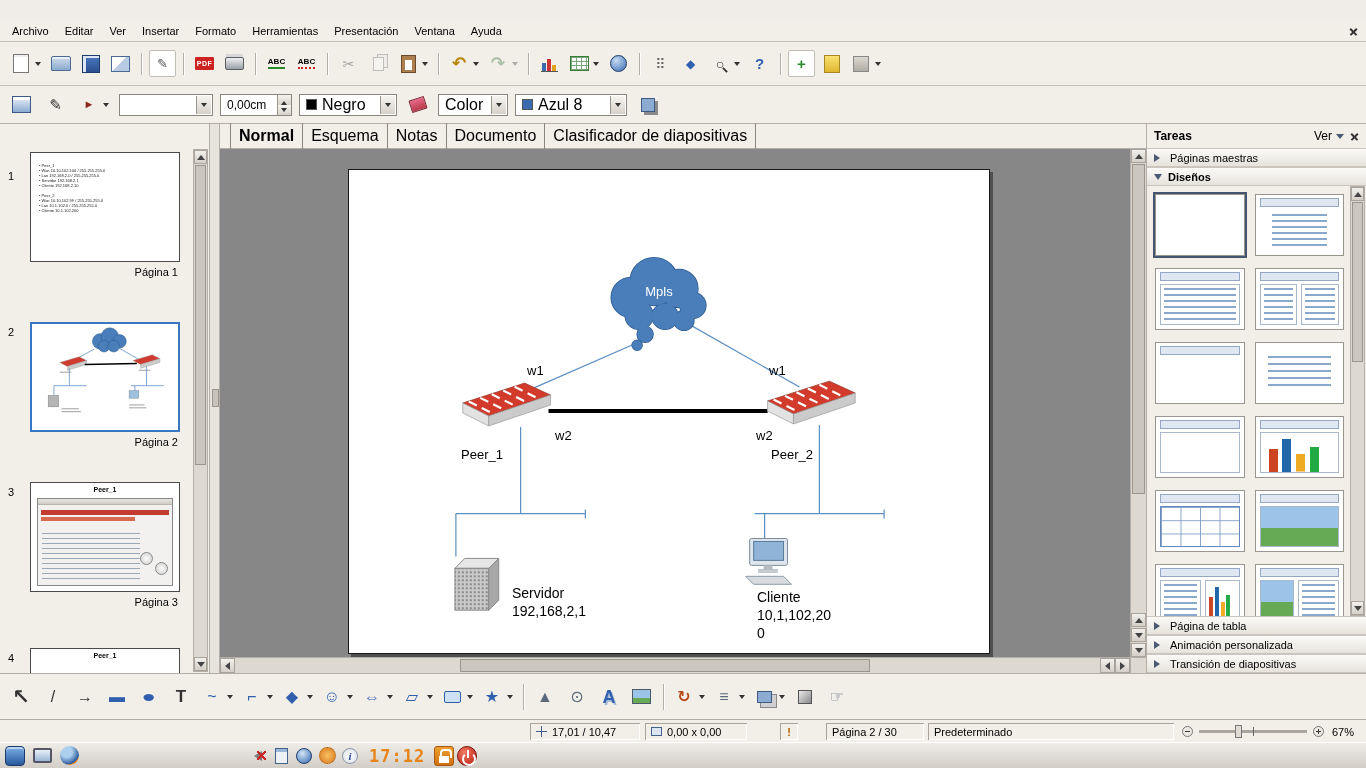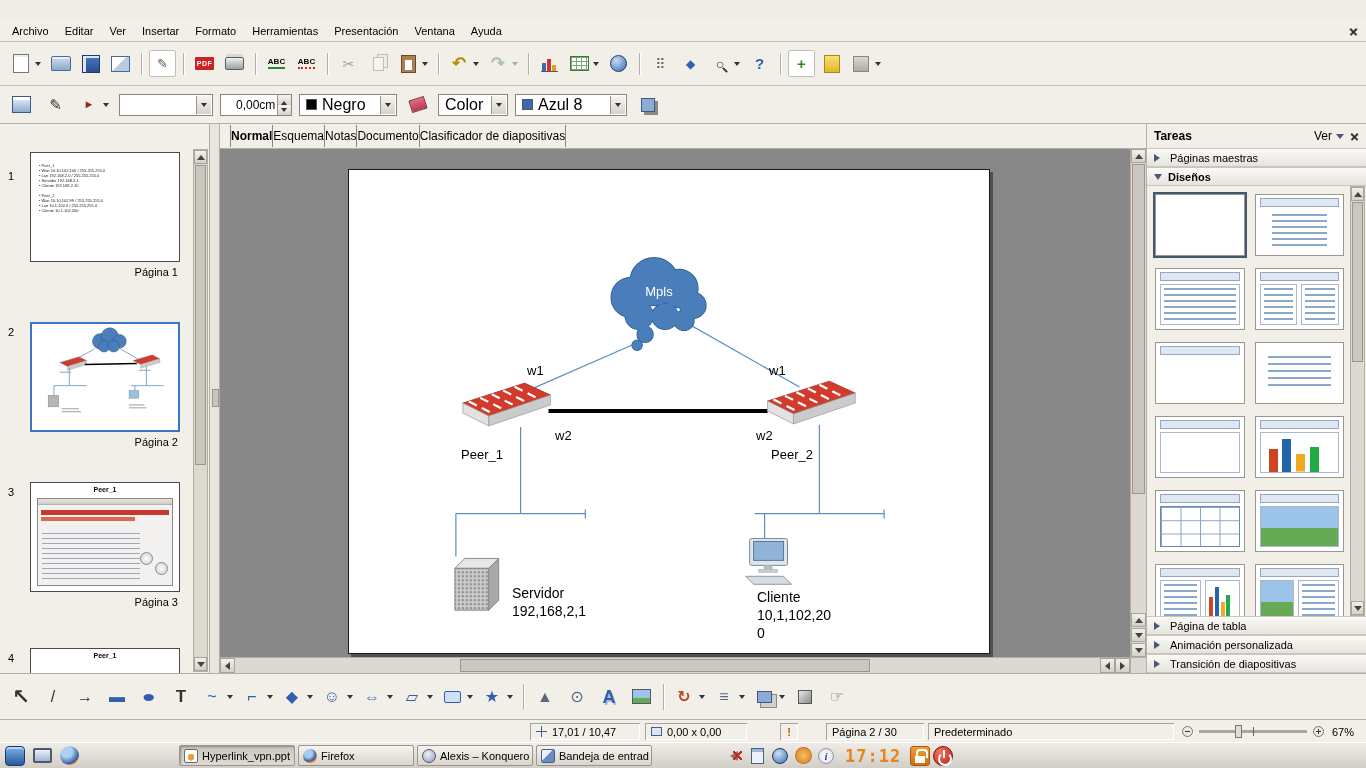--- a/index.html
+++ b/index.html
@@ -59,21 +59,21 @@
 
 .toolbar2{position:absolute;top:86px;left:0;width:100%;height:38px;background:#f2efe9;border-bottom:1px solid #b3afa7;display:flex;align-items:center;gap:7px;padding-left:8px}
 .i-styles::before{content:"";width:17px;height:15px;background:linear-gradient(#eaf1fa,#8cabd2);border:1px solid #3c5a84;box-shadow:inset 0 3px 0 #fff}
 .t2-pen{font-size:15px;color:#333}
 .i-brush .tg{color:#8a2a1a;font-size:11px}
 .combo{height:22px;background:#fff;border:1px solid #8a867e;display:flex;align-items:center;position:relative;padding:0 20px 0 6px;font-size:16px;gap:5px;flex:none}
 .cbtn{position:absolute;right:1px;top:1px;bottom:1px;width:15px;background:linear-gradient(#f6f4f0,#d6d2ca);border-left:1px solid #9a968e;display:flex;align-items:center;justify-content:center}
 .ca{border:3px solid transparent;border-top:4px solid #333;margin-top:4px}
 .swatch{width:11px;height:11px;border:1px solid #555;flex:none}
 .sw-black{background:#000}.sw-blue{background:#3a6ab0}
-.spin{height:22px;width:72px;background:#fff;border:1px solid #8a867e;display:flex;align-items:center;padding-left:15px;justify-content:space-between;flex:none}
+.spin{height:22px;width:72px;background:#fff;border:1px solid #8a867e;display:flex;align-items:center;padding-left:6px;justify-content:space-between;flex:none}
 .spin-btns{width:14px;height:100%;display:flex;flex-direction:column;border-left:1px solid #9a968e}
 .su,.sd{flex:1;background:linear-gradient(#f6f4f0,#d6d2ca);position:relative}
 .su::before{content:"";position:absolute;left:3px;top:3px;border:3px solid transparent;border-bottom:4px solid #333}
 .sd::before{content:"";position:absolute;left:3px;top:3px;border:3px solid transparent;border-top:4px solid #333}
 .i-bucket::before{content:"";width:14px;height:11px;background:linear-gradient(#e86a8a,#b83a4a);border:1px solid #7a2030;transform:rotate(-18deg);border-radius:1px}
 .i-shadow::before{content:"";width:12px;height:12px;background:#8cabd2;border:1px solid #3c5a84;box-shadow:3px 3px 0 #8a8a8a}
 
 .slides-panel{position:absolute;left:0;top:124px;width:210px;height:549px;background:#f2efe9;border-right:1px solid #b3afa7;overflow:hidden}
 .panel-head{height:24px;display:flex;align-items:center;padding:0 7px;font-weight:bold;font-size:12px}
 .panel-head .xg{margin-left:auto}
@@ -96,21 +96,21 @@
 .sb-thumb{position:absolute;left:1px;right:1px;background:#cbc7bf;border:1px solid #9a968e}
 .tri-u{border:4px solid transparent;border-bottom:5px solid #444;margin-bottom:4px}
 .tri-d{border:4px solid transparent;border-top:5px solid #444;margin-top:4px}
 .tri-l{border:4px solid transparent;border-right:5px solid #444;margin-right:4px}
 .tri-r{border:4px solid transparent;border-left:5px solid #444;margin-left:4px}
 .splitter{position:absolute;left:210px;top:124px;width:10px;height:549px;background:#e7e4dd;border-right:1px solid #b3afa7}
 .splitter::before{content:"";position:absolute;top:265px;left:2px;width:5px;height:16px;background:#c8c4bc;border:1px solid #9a968e}
 
 .center{position:absolute;left:220px;top:124px;width:926px;height:549px;background:#f2efe9}
 .view-tabs{height:25px;display:flex;align-items:center;padding-left:10px;border-bottom:1px solid #b3afa7}
-.vtab{padding:4px 0;font-size:12px;border-right:1px solid #8a867e}
+.vtab{padding:4px 8px;font-size:16px;border-right:1px solid #8a867e}
 .vtab:first-of-type{border-left:1px solid #8a867e}
 .vtab.active{font-weight:bold}
 .canvas{position:absolute;left:0;top:25px;right:16px;bottom:16px;background:#878787;overflow:hidden}
 .slide{position:absolute;left:128px;top:20px;width:642px;height:485px;background:#fff;border:1px solid #1a1a1a;box-shadow:3px 3px 0 #4f4f4f}
 .slide-svg{position:absolute;left:0;top:0;width:100%;height:100%}
 .lbl{position:absolute;white-space:pre-line;font-size:13px;line-height:18px;color:#000}
 .lbl-mpls{left:284px;top:113px;width:52px;text-align:center;color:#fff}
 .c-vsb{position:absolute;right:0;top:25px;width:16px;bottom:16px;background:#ddd9d1;border-left:1px solid #b3afa7}
 .c-hsb{position:absolute;left:0;bottom:0;right:16px;height:16px;background:#ddd9d1;border-top:1px solid #b3afa7}
 .c-corner{position:absolute;right:0;bottom:0;width:16px;height:16px;background:#ddd9d1;border-top:1px solid #b3afa7;border-left:1px solid #b3afa7}
@@ -766,39 +766,20 @@
     <span class="tk-launch">
         <i class="k-start"></i>
       </span>
     <span class="tk-launch">
         <i class="k-desk"></i>
       </span>
     <span class="tk-launch">
         <i class="k-globe"></i>
       </span>
     <span class="tk-spacer1"></span>
-    <span style="display:flex;gap:3px">
-
-    <span class="tkb tb-active ic-impress">
-          <i class="tkb-ico"></i>
-          <span>Hyperlink_vpn.ppt</span>
-        </span>
-        <span class="tkb ic-firefox">
-          <i class="tkb-ico"></i>
-          <span>Firefox</span>
-        </span>
-        <span class="tkb ic-konq">
-          <i class="tkb-ico"></i>
-          <span>Alexis – Konquero</span>
-        </span>
-        <span class="tkb ic-mail">
-          <i class="tkb-ico"></i>
-          <span>Bandeja de entrad</span>
-        </span>
-      </span>
     <span class="tk-spacer2"></span>
     <span class="tray-ic vol"></span>
     <span class="tray-ic">
         <i class="klip"></i>
       </span>
     <span class="tray-ic">
         <i class="bapp"></i>
       </span>
     <span class="tray-ic">
         <i class="gear"></i>

